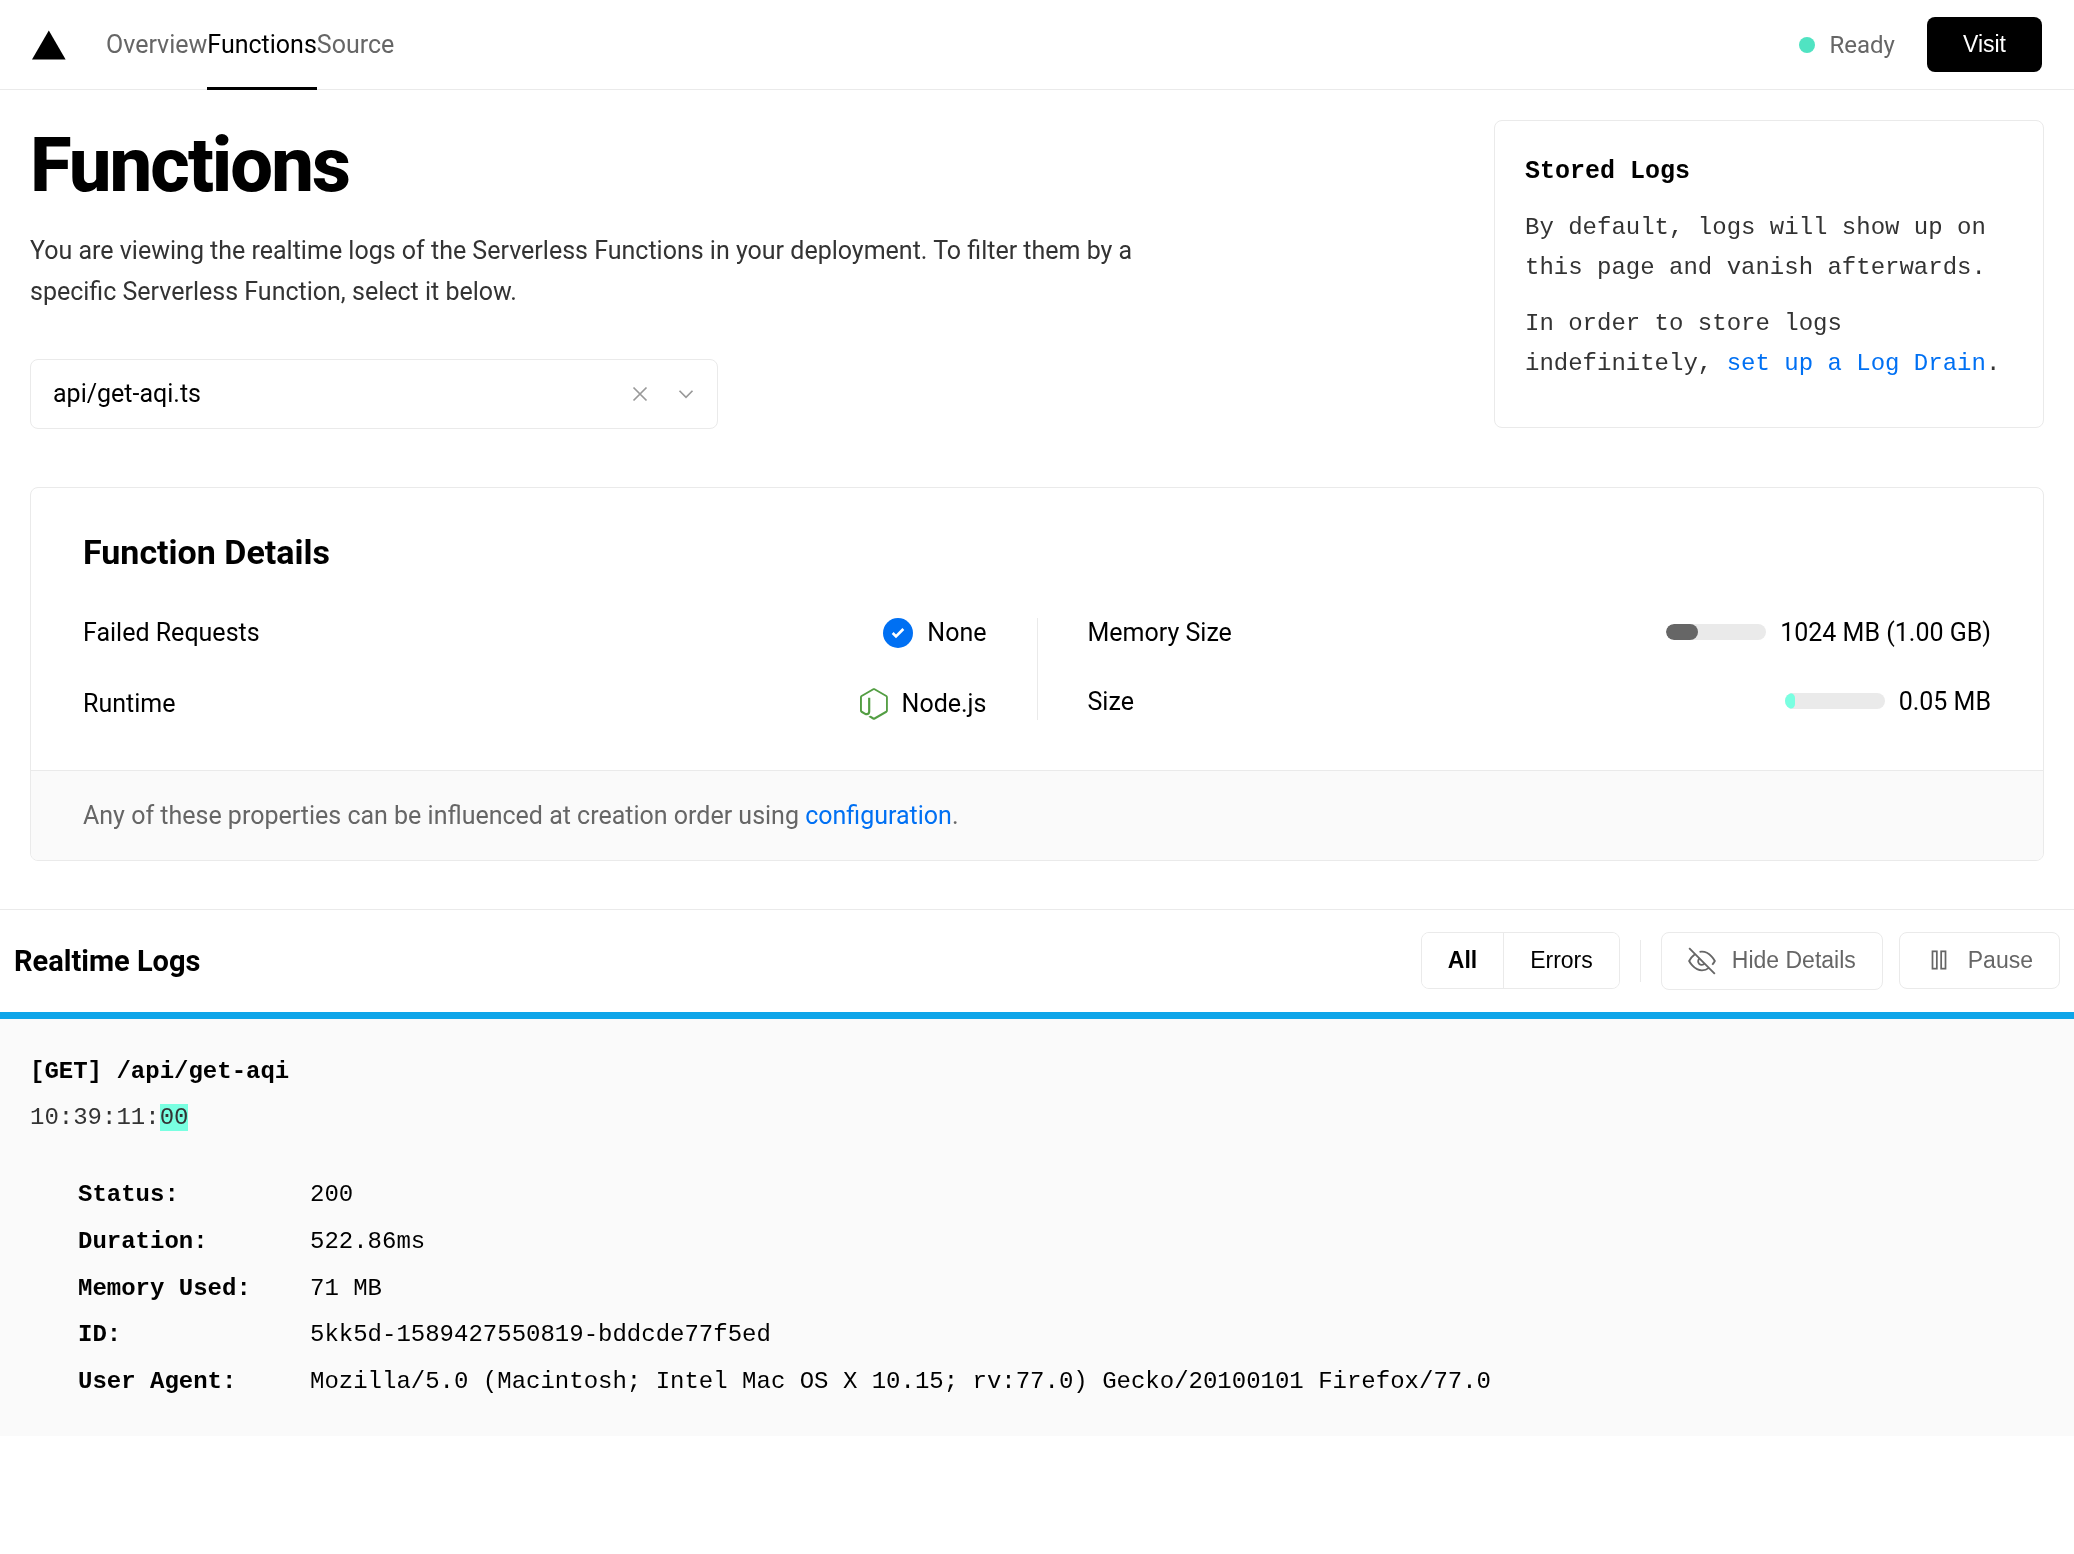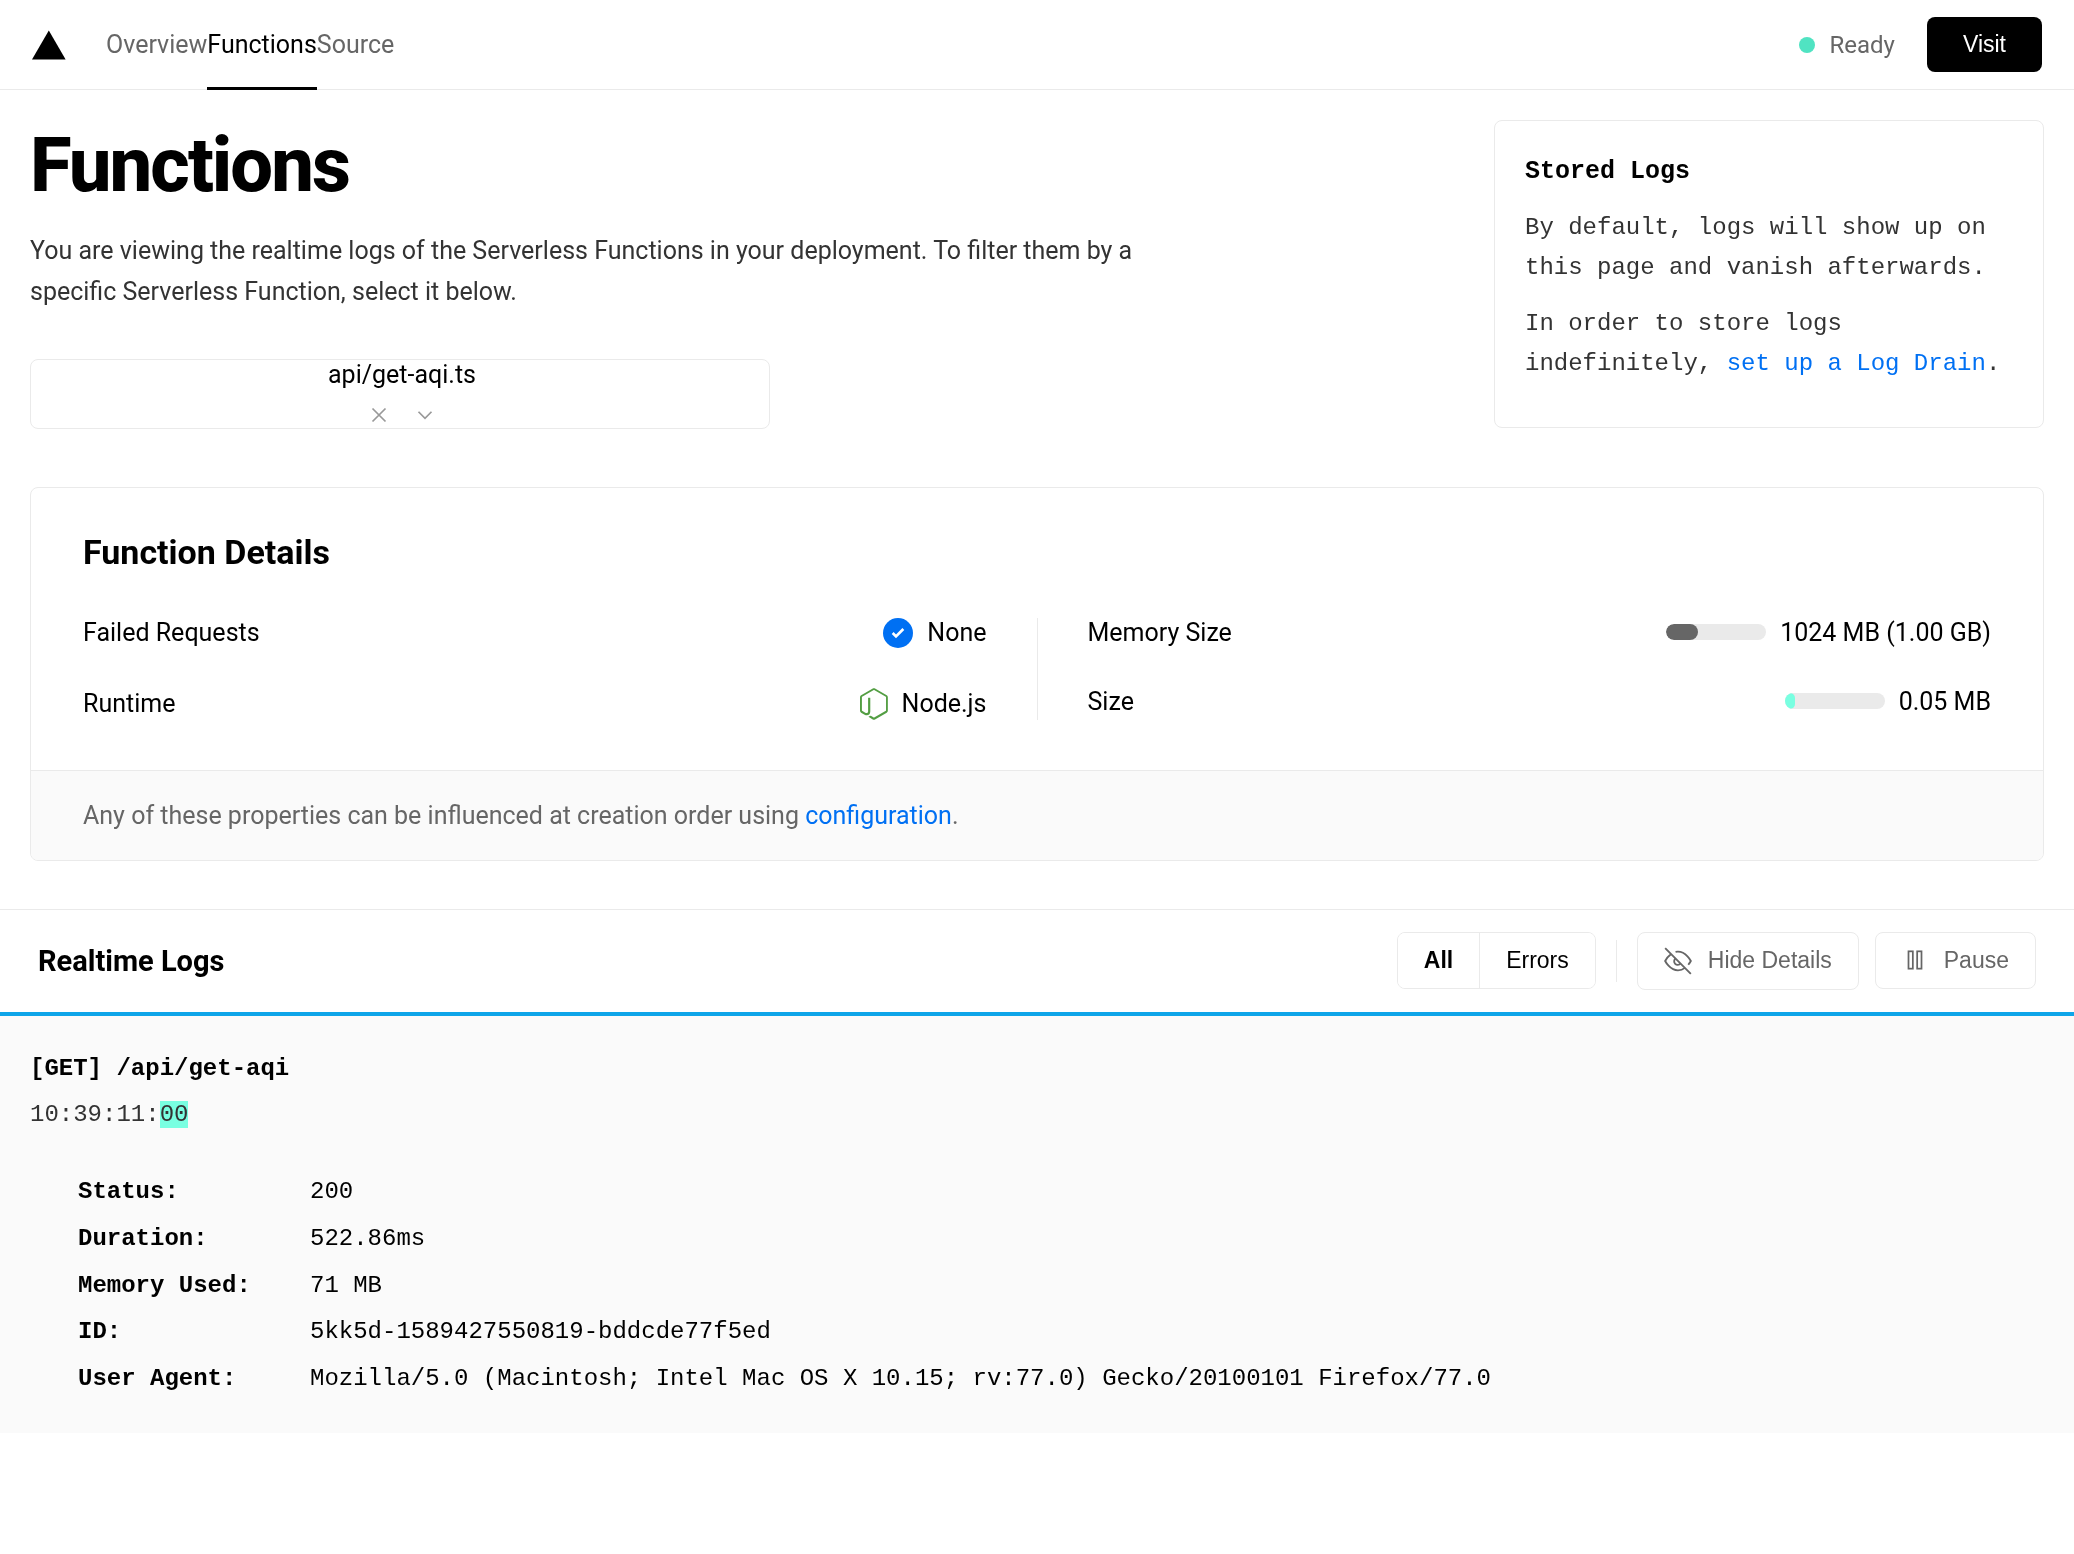--- a/index.html
+++ b/index.html
@@ -110,23 +110,22 @@
       max-width: 1150px;
     }
     
     .selector {
       display: inline-flex;
       align-items: center;
       border: 1px solid #eaeaea;
       border-radius: 8px;
       height: 70px;
       padding: 0 18px 0 22px;
-      width: 740px;
+      width: 688px;
       justify-content: space-between;
-      flex-direction: column;
     }
     .selector-value {
       font-size: 25px;
       color: #000;
     }
     .selector-icons {
       display: flex;
       align-items: center;
       gap: 20px;
       color: #666;
@@ -245,22 +244,22 @@
     }
     
     .logs-bar-wrapper {
       border-top: 1px solid #eaeaea;
       margin-top: 48px;
     }
     .logs-bar {
       display: flex;
       justify-content: space-between;
       align-items: center;
-      padding: 22px 38px;
-      border-bottom: 4px solid #0ea5e9;
+      padding: 22px 14px;
+      border-bottom: 7px solid #0ea5e9;
     }
     .logs-bar-title {
       font-size: 29px;
       font-weight: 700;
     }
     .logs-bar-controls {
       display: flex;
       align-items: center;
       gap: 16px;
     }

